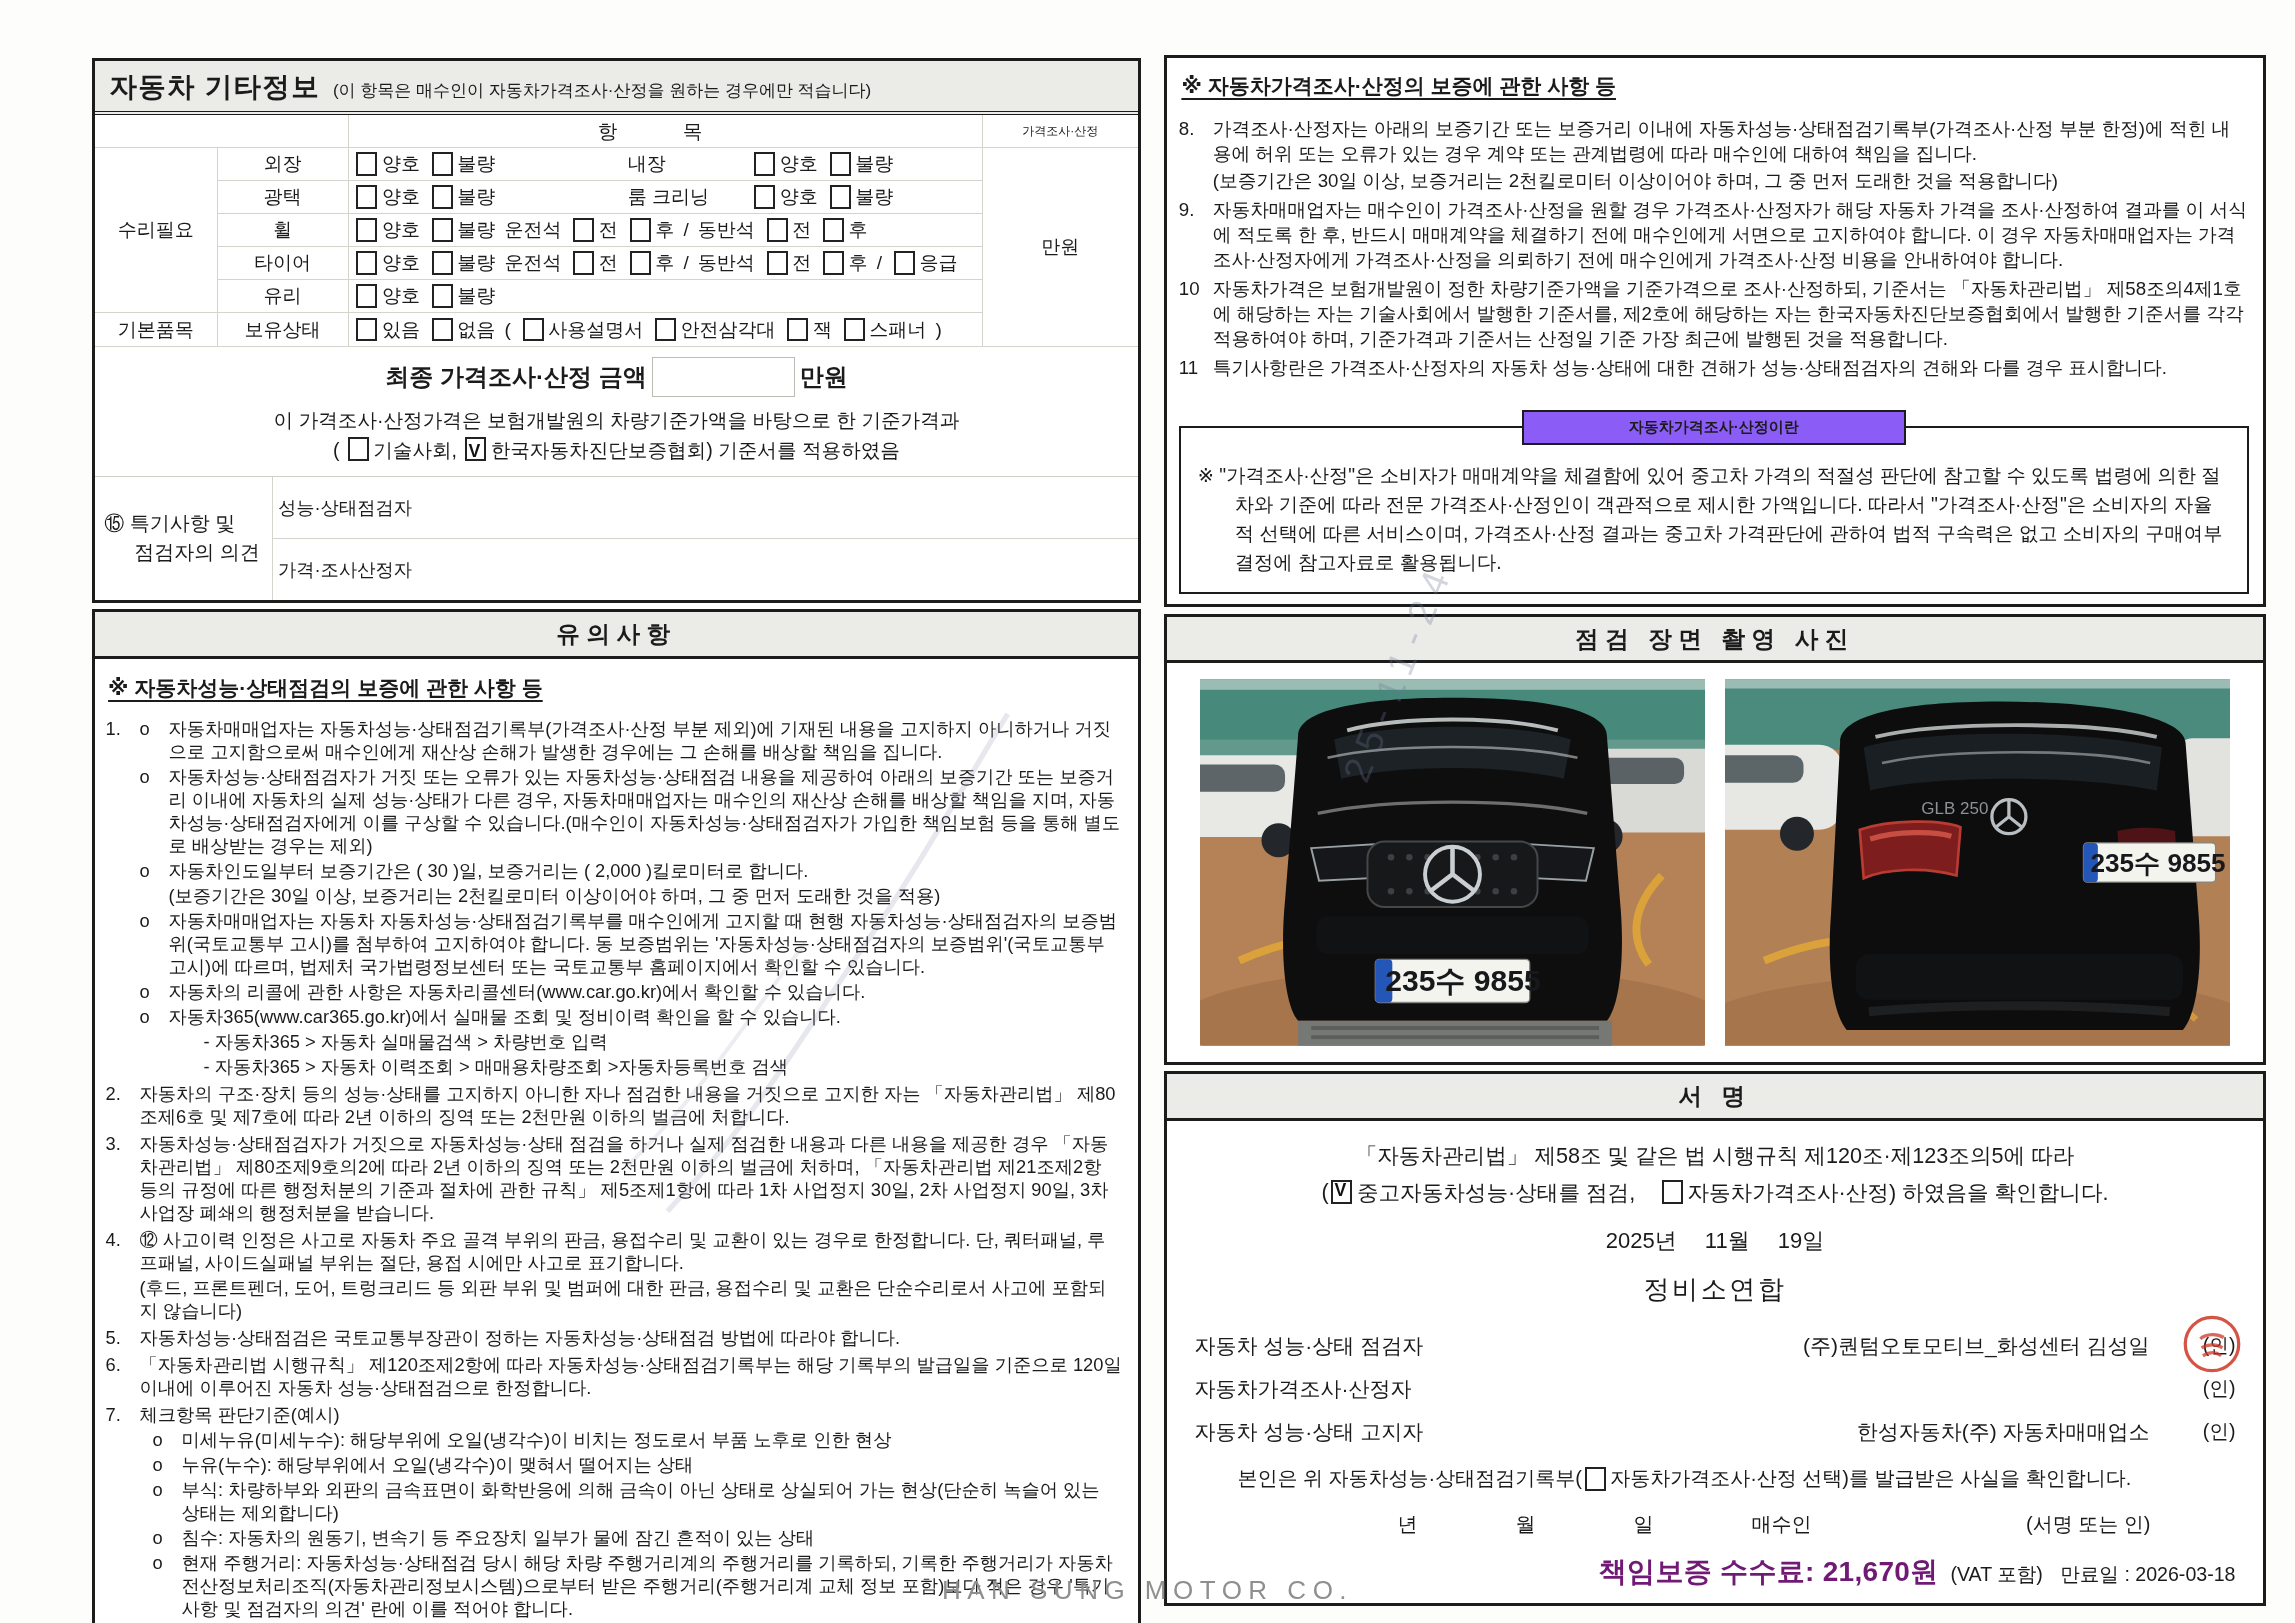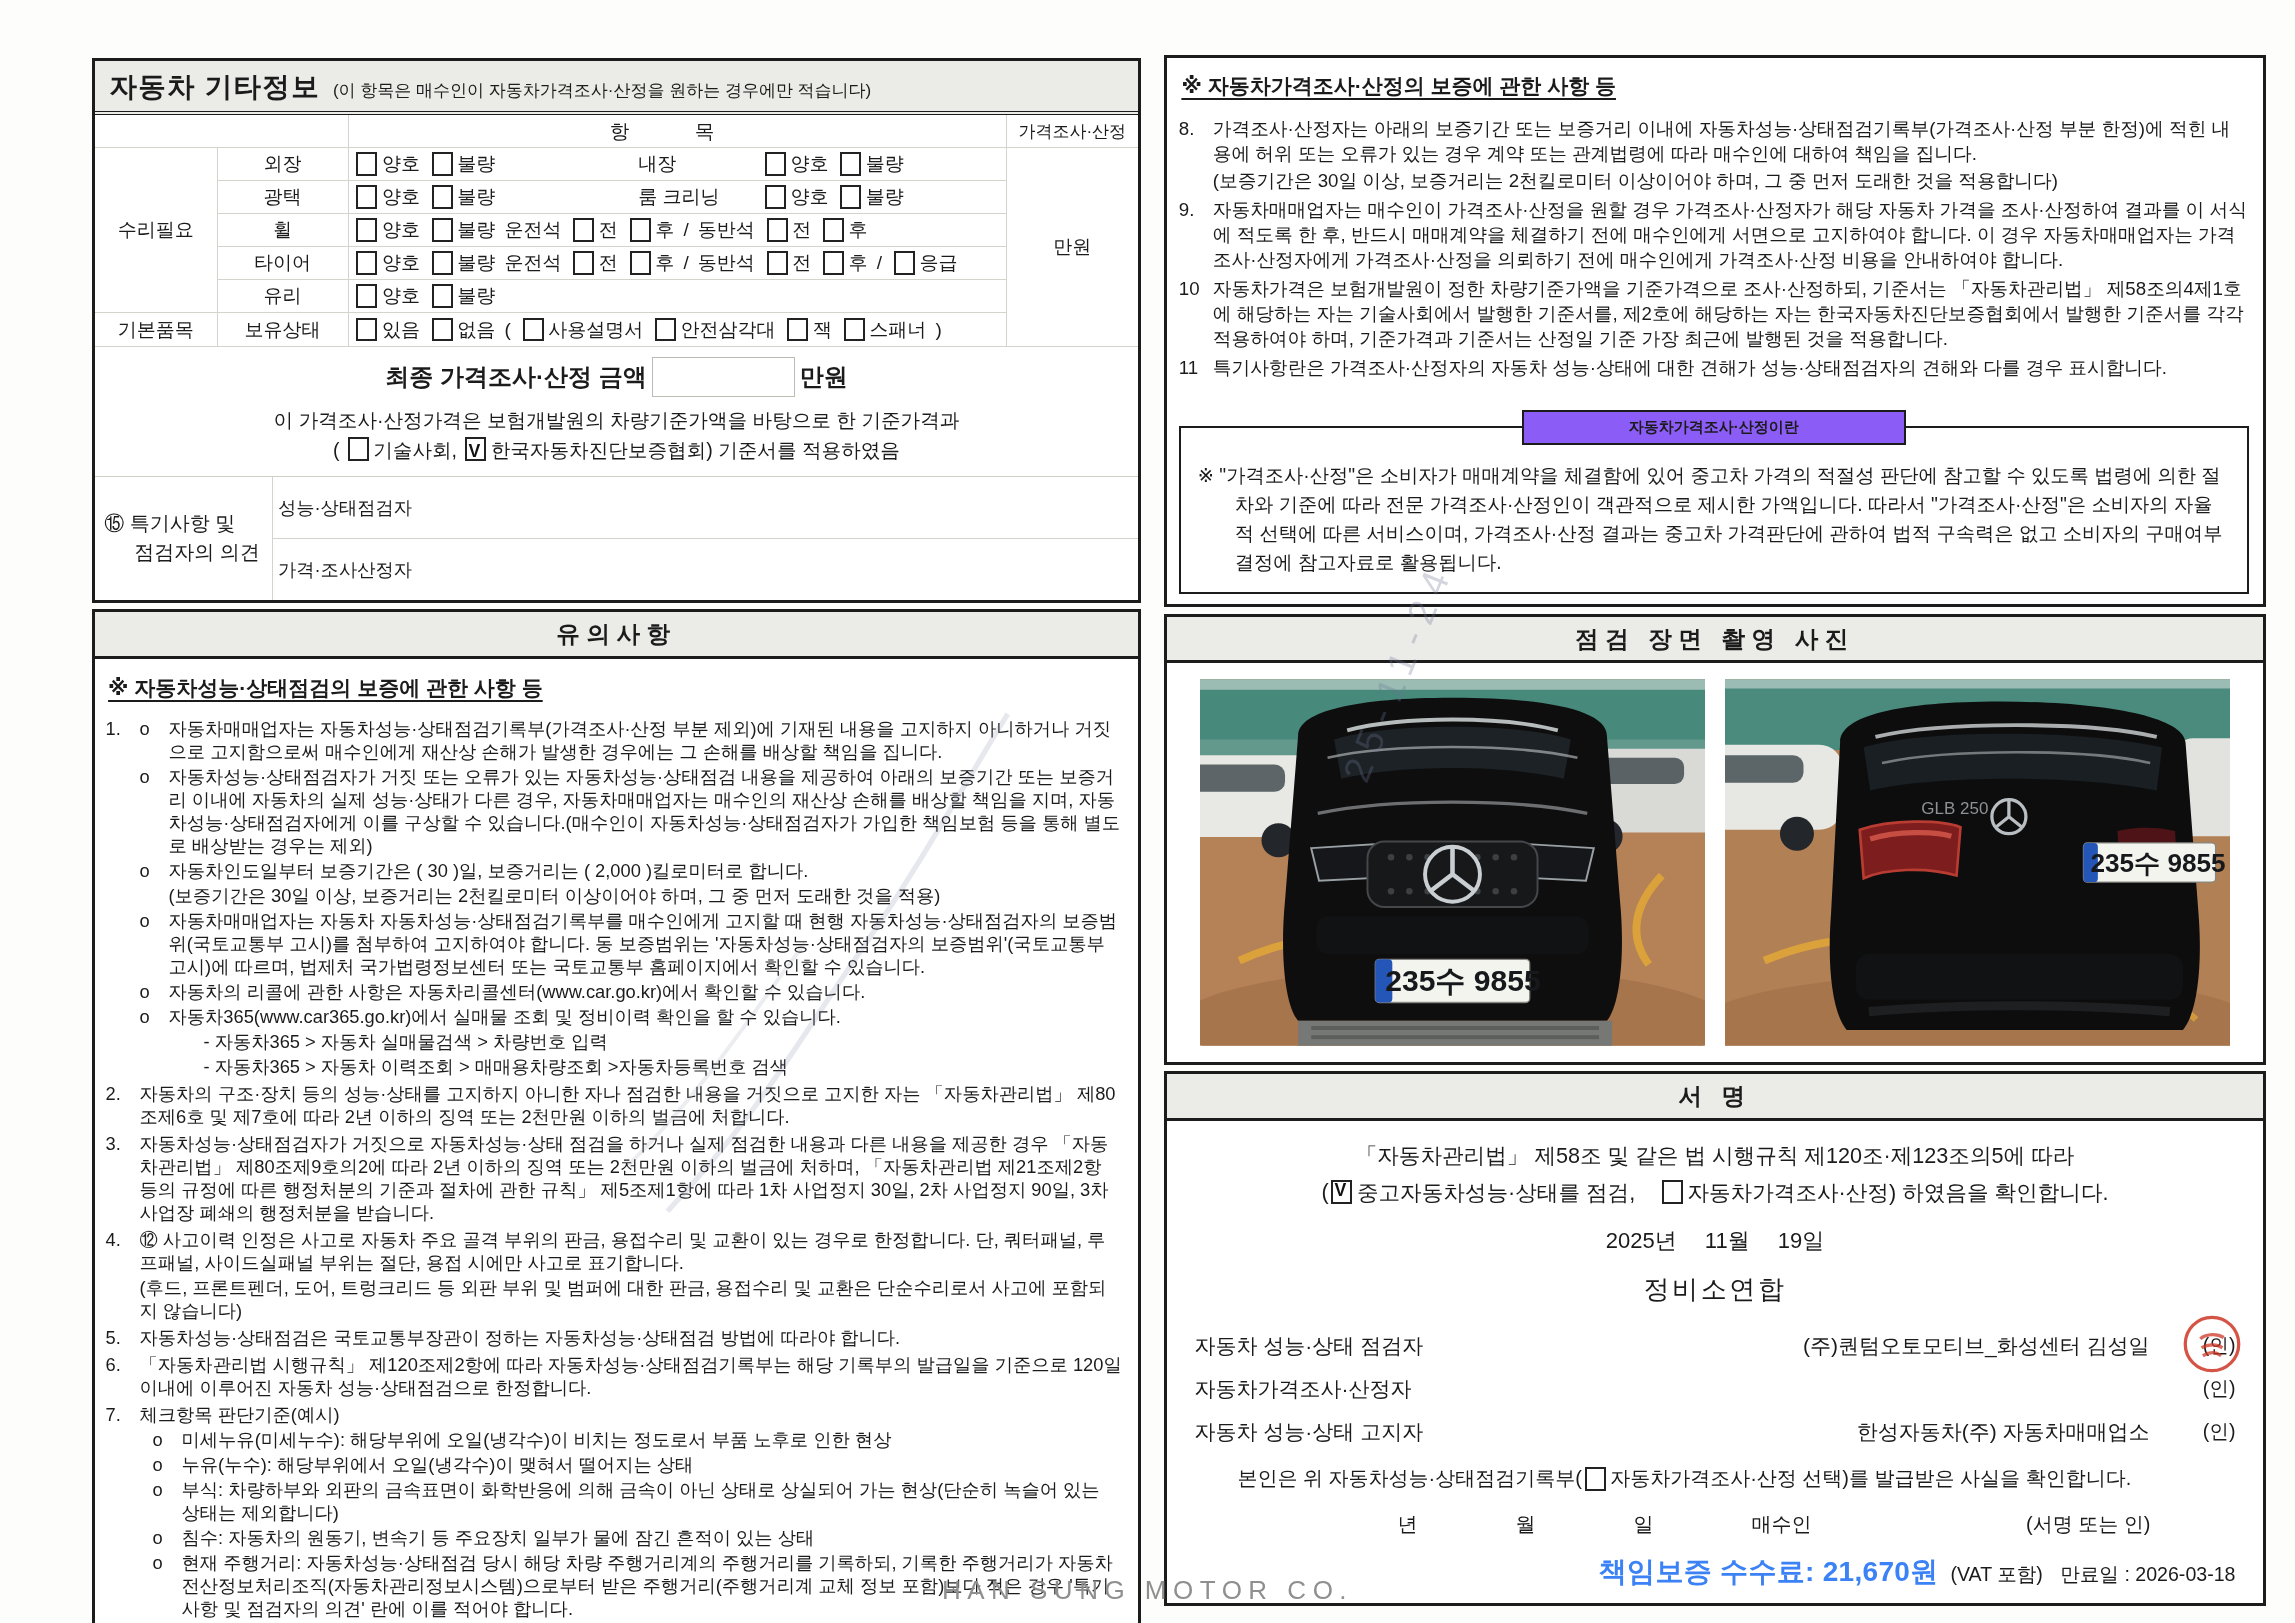--- a/index.html
+++ b/index.html
@@ -10,21 +10,21 @@
   .fbox{border:3.3px solid #1c1c1c;background:#fff;margin-bottom:6.5px;box-sizing:border-box;}
   
   .b1head{background:#ebebe7;border-bottom:4.6px double #1c1c1c;padding:7.9px 14.4px 5.9px;display:flex;align-items:baseline;gap:13px;}
   .b1title{font-size:27.5px;font-weight:bold;letter-spacing:1.3px;}
   .b1note{font-size:17px;}
   table.infotab{width:100%;border-collapse:collapse;border:hidden;font-size:19px;}
   table.infotab td{border:0.7px solid #d4d4cd;height:33px;padding:0 5.2px;box-sizing:border-box;}
   td.grp{width:122px;text-align:center;}
   td.lab{width:131px;text-align:center;}
   td.hitem{text-align:center;font-size:19.6px;letter-spacing:30px;padding-left:30px;height:30px;}
-  td.hprice{width:132px;text-align:center;font-size:17px;height:30px;}
+  td.hprice{width:156px;text-align:center;font-size:12px;height:30px;}
   td.pricecell{text-align:center;font-size:19px;}
   .rowflex{display:flex;align-items:center;}
   .w45{width:44%;display:flex;align-items:center;}
   .rl{width:124px;text-align:left;}
   .cb{width:17px;height:19.6px;border:2px solid #222;display:inline-block;margin:0 4.6px 0 2.6px;background:#fff;position:relative;flex:none;vertical-align:-3.9px;}
   .cb.checked::after{content:"V";position:absolute;left:1.3px;top:-2px;font-size:17.7px;font-weight:bold;color:#111;}
   .cbl{margin-right:9.2px;}
   .finalrow{display:flex;justify-content:center;align-items:center;gap:5px;padding:10.5px 0 6.5px;font-size:24px;font-weight:600;border-top:0.7px solid #d4d4cd;}
   .amount-box{width:141px;height:38px;border:1.3px solid #bcbcb4;background:#fff;display:inline-block;}
   .finalunit{font-weight:600;}
@@ -70,21 +70,21 @@
   .sorg{text-align:center;font-size:26px;margin:15.7px 0 19.6px;letter-spacing:2.6px;}
   .srow{display:flex;align-items:center;margin:5.2px 0;position:relative;height:38px;}
   .slabel{width:393px;font-size:21px;flex:none;}
   .svalue{flex:1;text-align:right;padding-right:30px;font-size:21px;}
   .sseal{width:56px;text-align:right;font-size:19.6px;flex:none;}
   .stamp{position:absolute;right:-6.5px;top:-13px;width:60px;height:60px;pointer-events:none;}
   .sconfirm{margin-top:14.4px;font-size:20px;padding-left:43px;display:flex;align-items:center;}
   .sblank{display:flex;margin-top:18.3px;font-size:20px;padding-left:203px;gap:98px;align-items:baseline;}
   .sblank .ssig{margin-left:auto;padding-right:85px;}
   .sfee{margin-top:15.7px;text-align:right;font-size:19.6px;}
-  .sfee .blue{color:#3b82f6;font-weight:bold;font-size:28px;letter-spacing:0.3px;margin-right:6.5px;}
+  .sfee .blue{color:#701a75;font-weight:bold;font-size:28px;letter-spacing:0.3px;margin-right:6.5px;}
   
   .footer{position:absolute;left:0;right:0;bottom:17px;text-align:center;font-size:26px;color:#8f8f8f;letter-spacing:6.5px;}
   .wm1{position:absolute;left:1335px;top:772px;transform:rotate(-68deg);transform-origin:left top;
        font-size:38px;color:rgba(110,120,150,.30);letter-spacing:10.5px;pointer-events:none;z-index:5;}
   .wmsvg{position:absolute;left:589px;top:655px;pointer-events:none;z-index:5;}
 </style>
 </head>
 <body>
 
 <div class="page">

